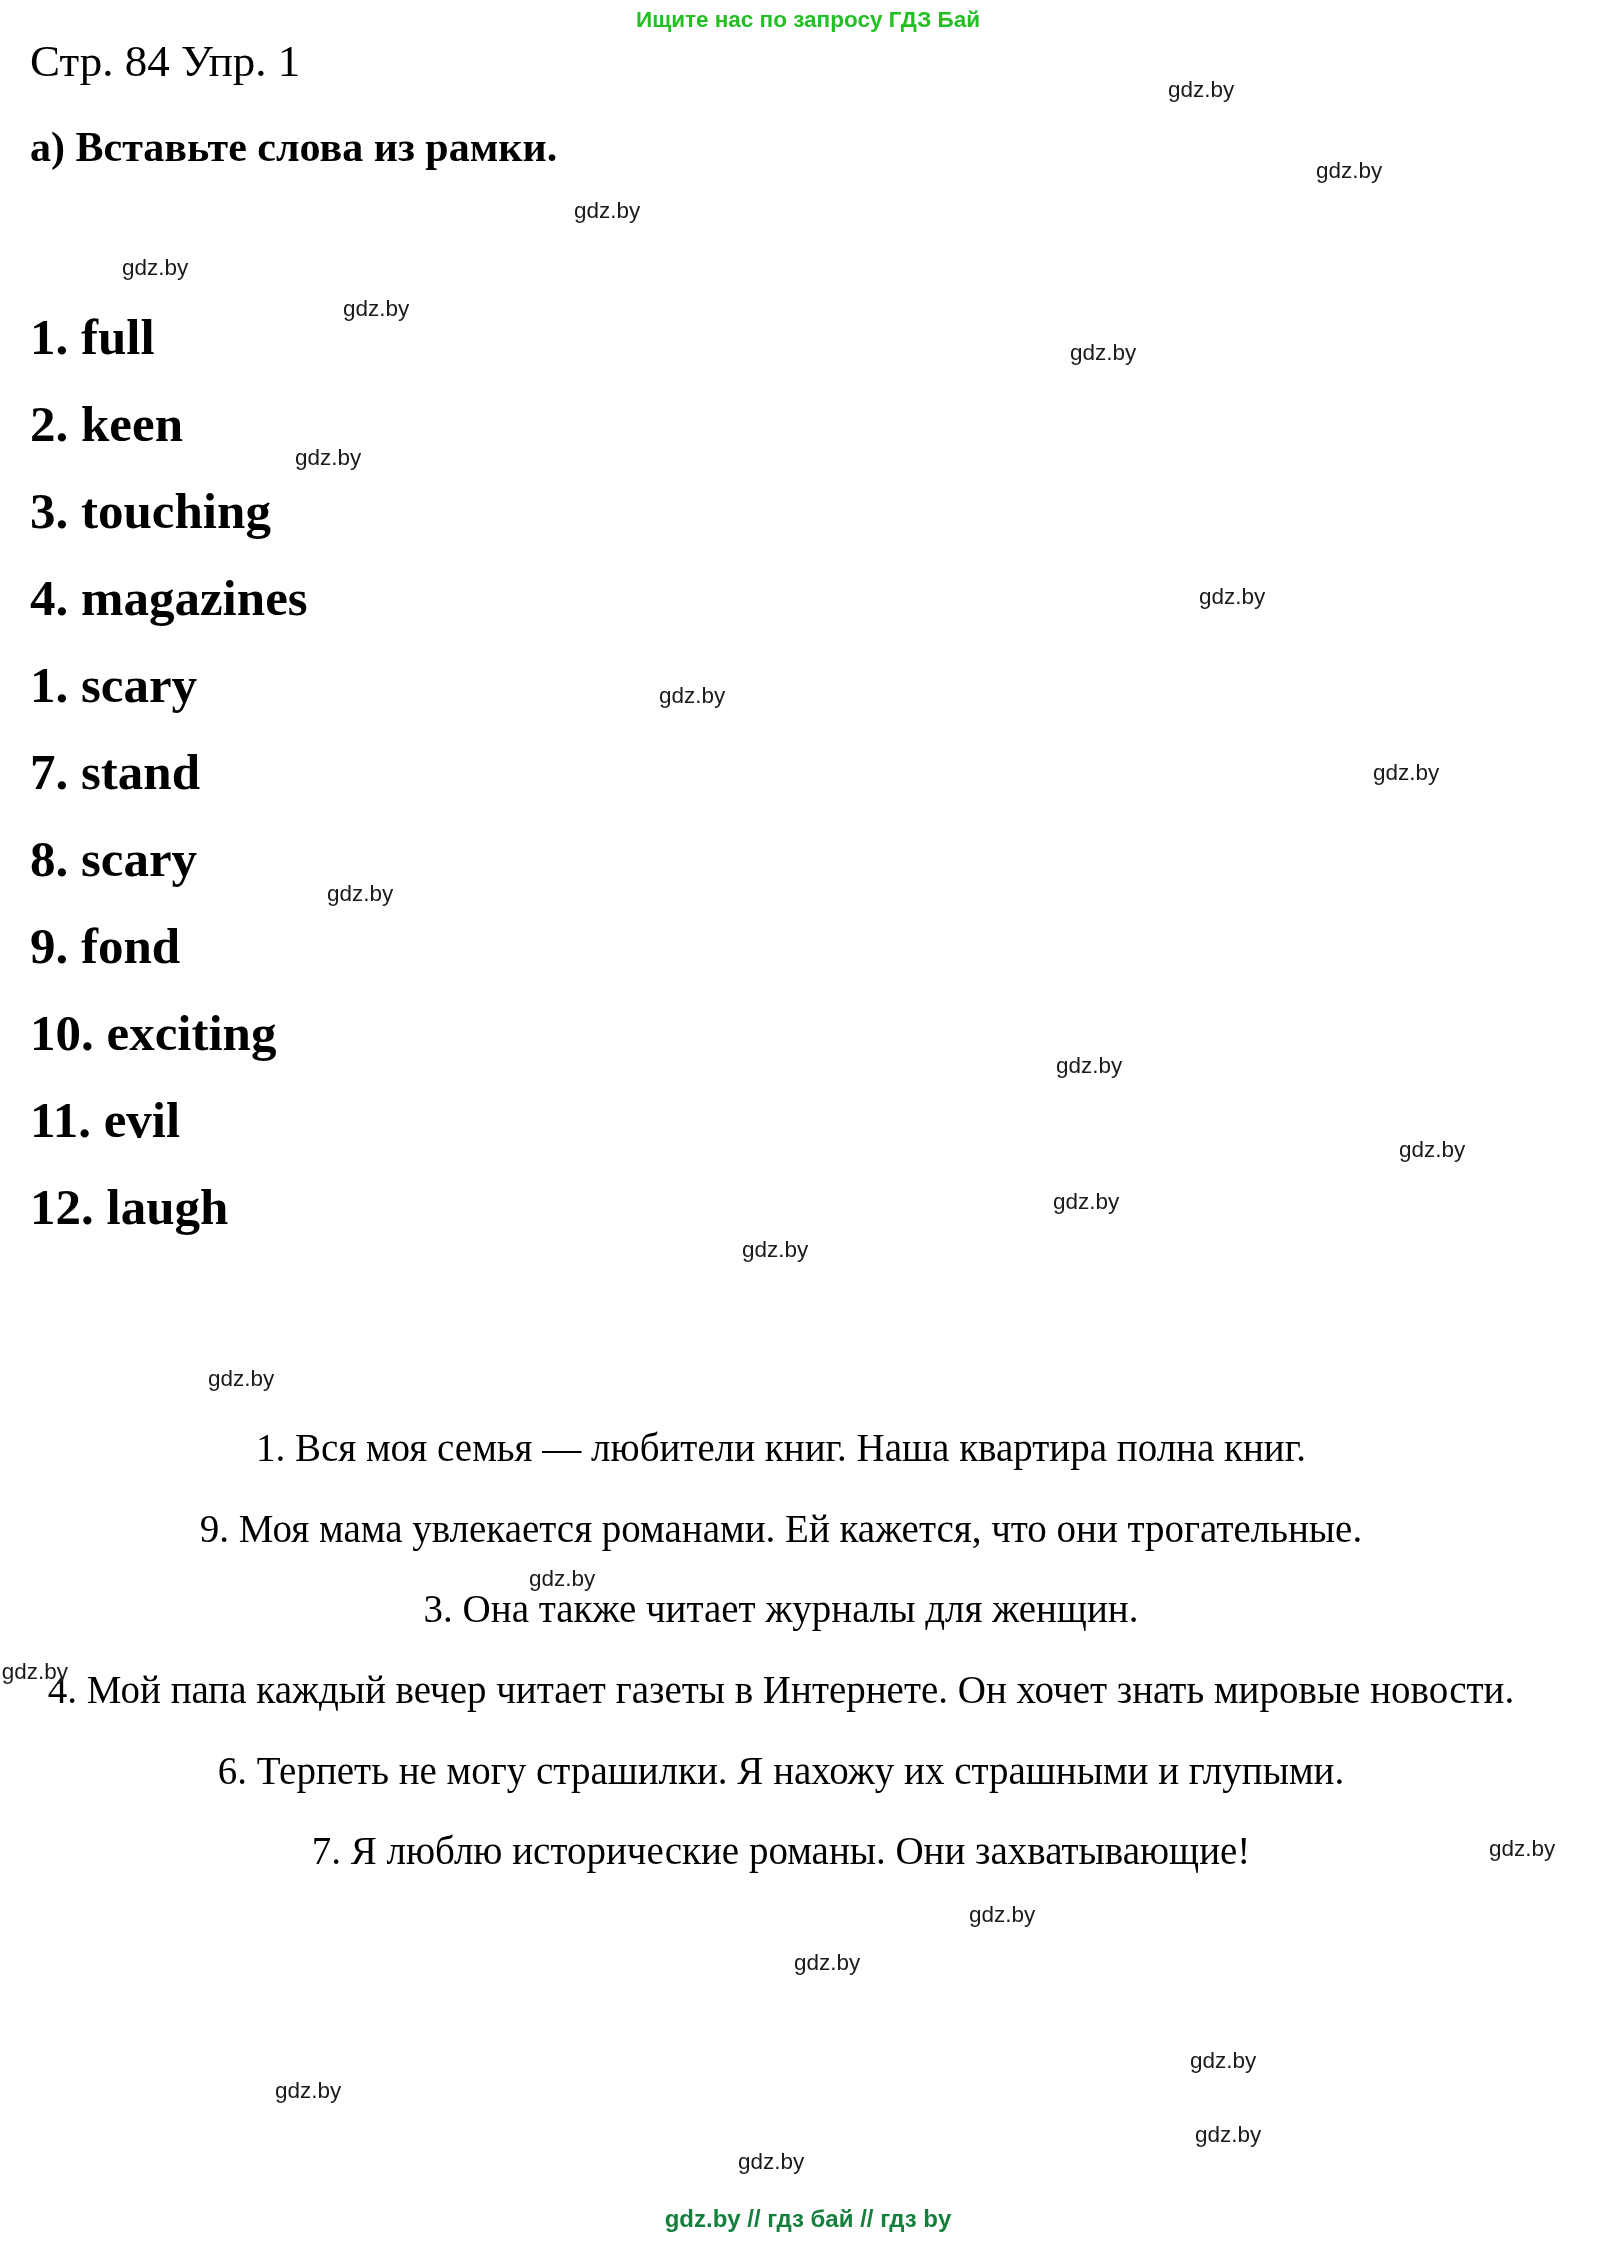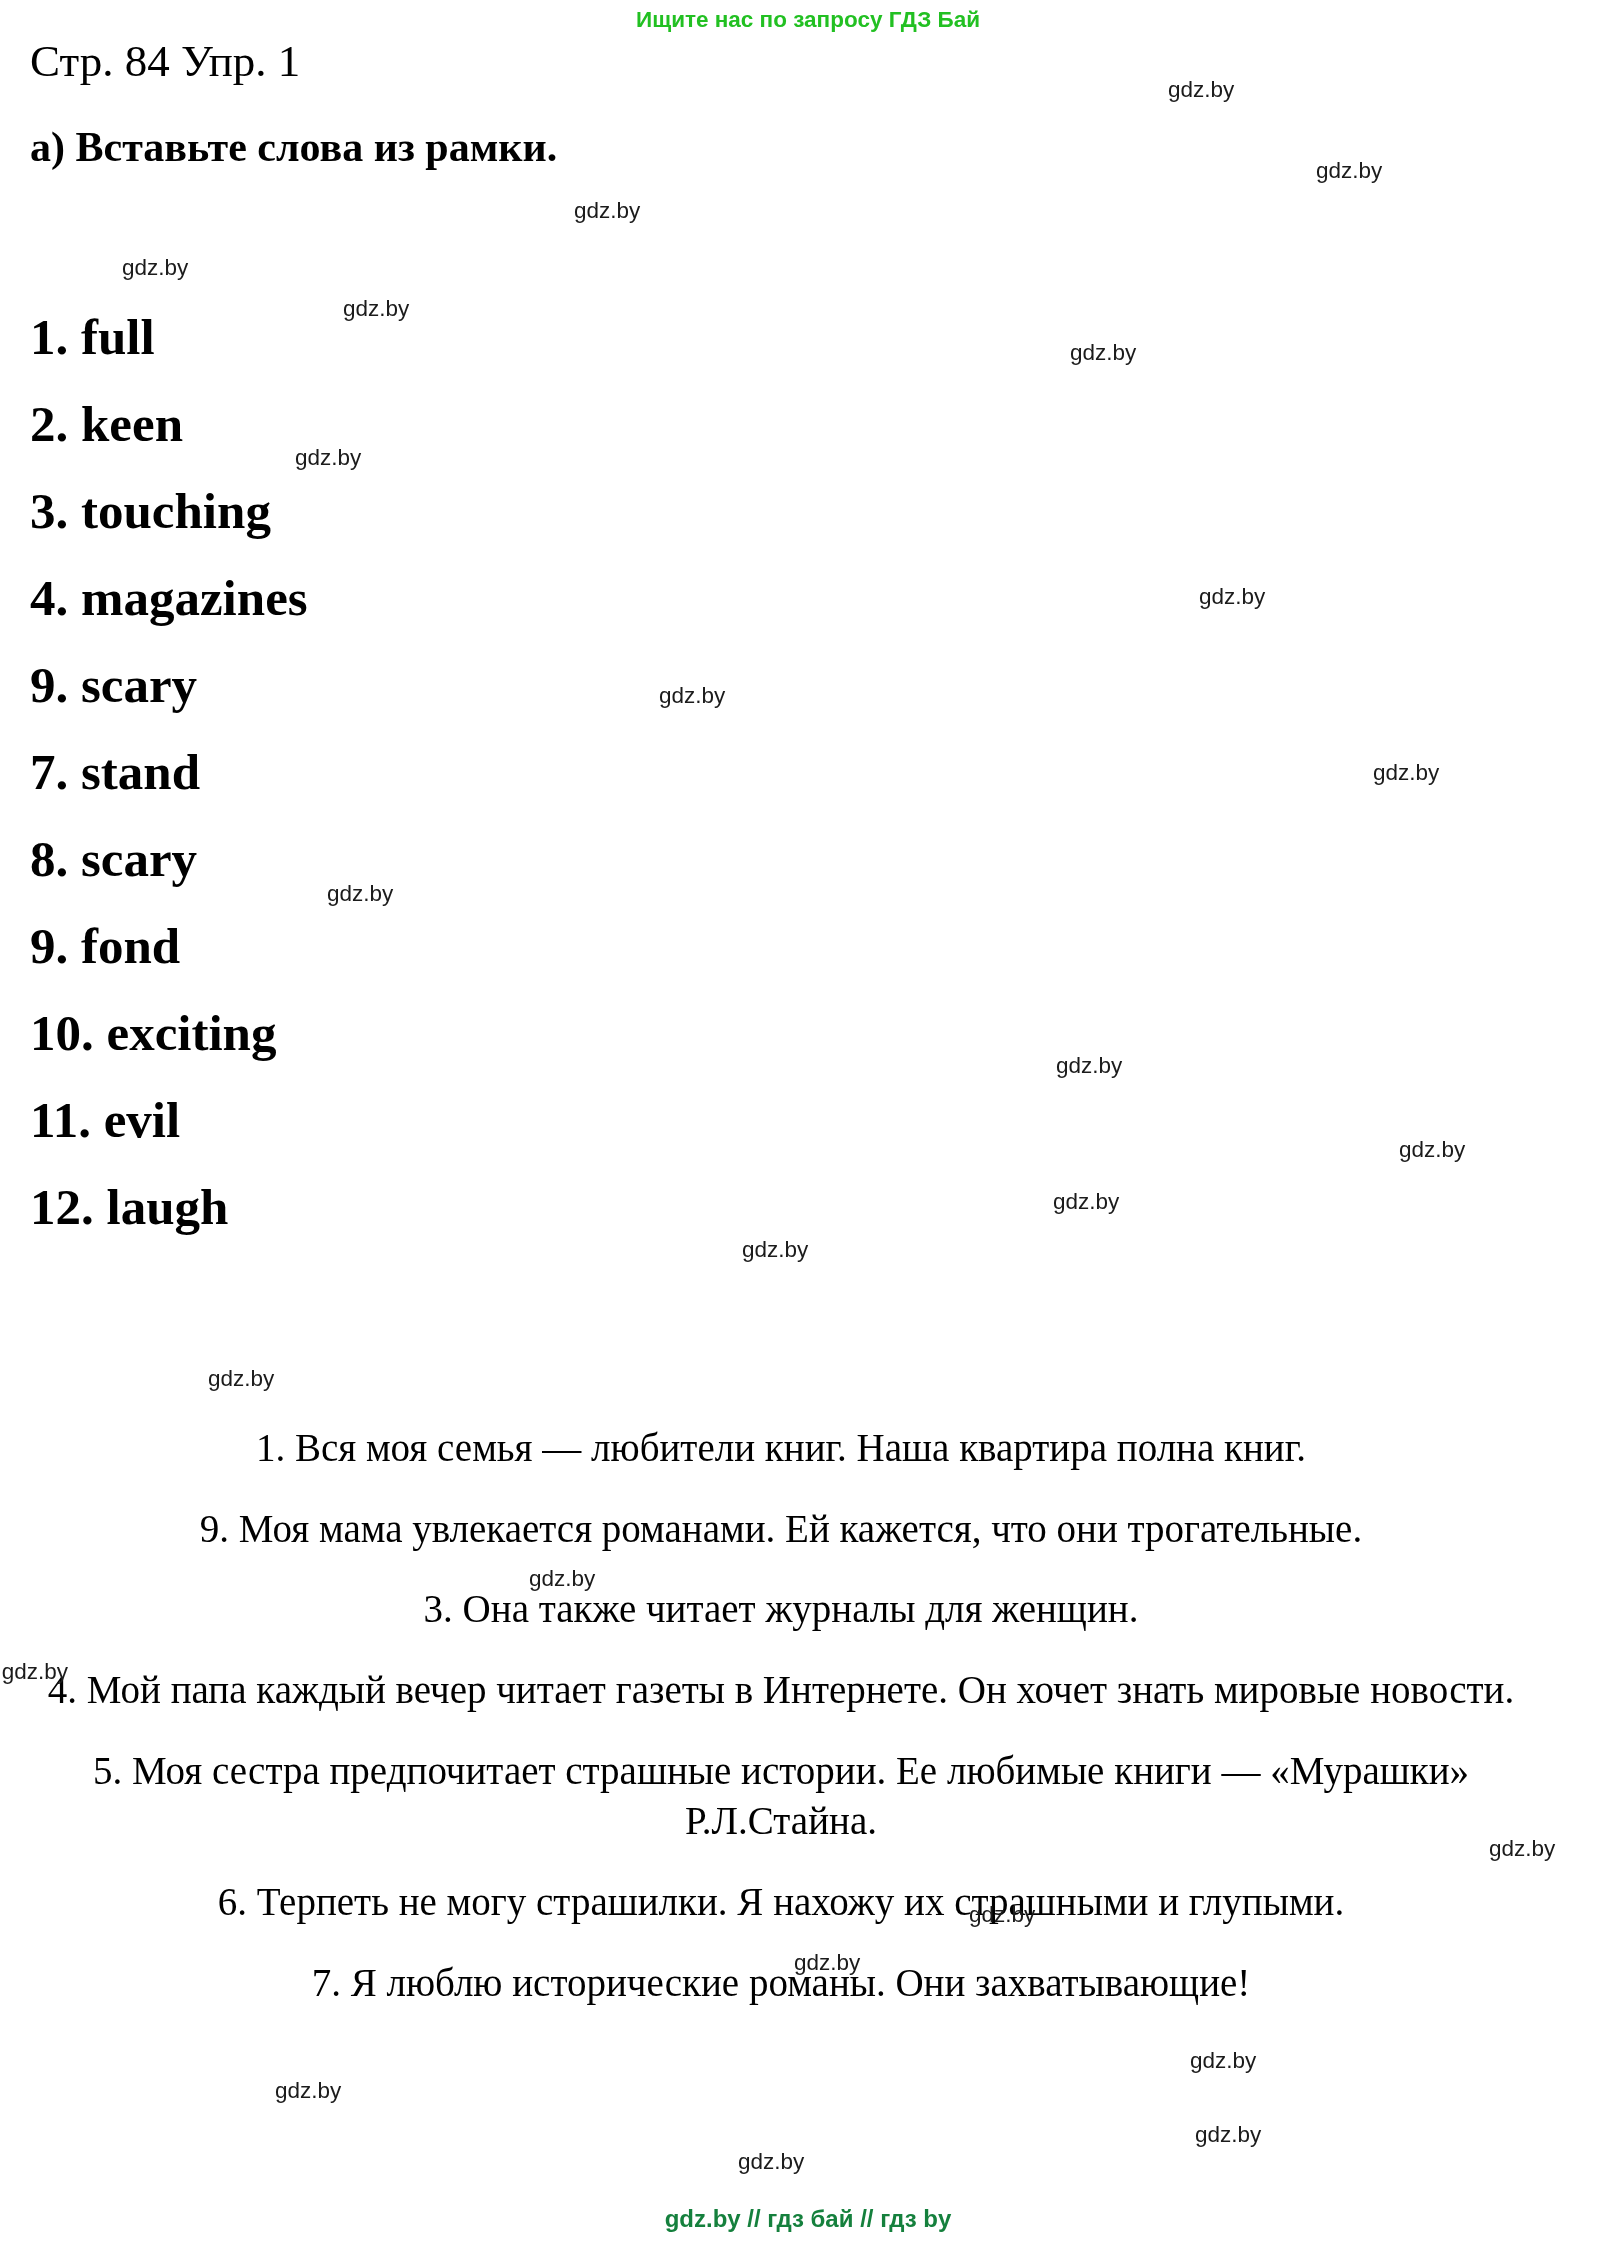--- a/index.html
+++ b/index.html
@@ -118,35 +118,34 @@
 
   <div class="page-title">Стр. 84 Упр. 1</div>
 
   <div class="task-prompt">a) Вставьте слова из рамки.</div>
 
   <ul class="answer-list">
     <li>1. full</li>
     <li>2. keen</li>
     <li>3. touching</li>
     <li>4. magazines</li>
-    <li>9. scary</li>
+    <li>1. scary</li>
     <li>7. stand</li>
     <li>8. scary</li>
     <li>9. fond</li>
     <li>10. exciting</li>
     <li>11. evil</li>
     <li>12. laugh</li>
   </ul>
 
   <div class="translation-block">
     <p class="translation-item">1. Вся моя семья — любители книг. Наша квартира полна книг.</p>
     <p class="translation-item">9. Моя мама увлекается романами. Ей кажется, что они трогательные.</p>
     <p class="translation-item">3. Она также читает журналы для женщин.</p>
     <p class="translation-item">4. Мой папа каждый вечер читает газеты в Интернете. Он хочет знать мировые новости.</p>
-    <p class="translation-item">5. Моя сестра предпочитает страшные истории. Ее любимые книги — «Мурашки» Р.Л.Стайна.</p>
     <p class="translation-item">6. Терпеть не могу страшилки. Я нахожу их страшными и глупыми.</p>
     <p class="translation-item">7. Я люблю исторические романы. Они захватывающие!</p>
   </div>
 
   <div id="watermark-layer">
       <span class="wm" style="left: 1168px; top: 77px; color: rgb(27, 27, 27);">gdz.by</span>
       <span class="wm" style="left: 1316px; top: 158px; color: rgb(27, 27, 27);">gdz.by</span>
       <span class="wm" style="left: 574px; top: 198px; color: rgb(27, 27, 27);">gdz.by</span>
       <span class="wm" style="left: 122px; top: 255px; color: rgb(27, 27, 27);">gdz.by</span>
       <span class="wm" style="left: 343px; top: 296px; color: rgb(27, 27, 27);">gdz.by</span>

